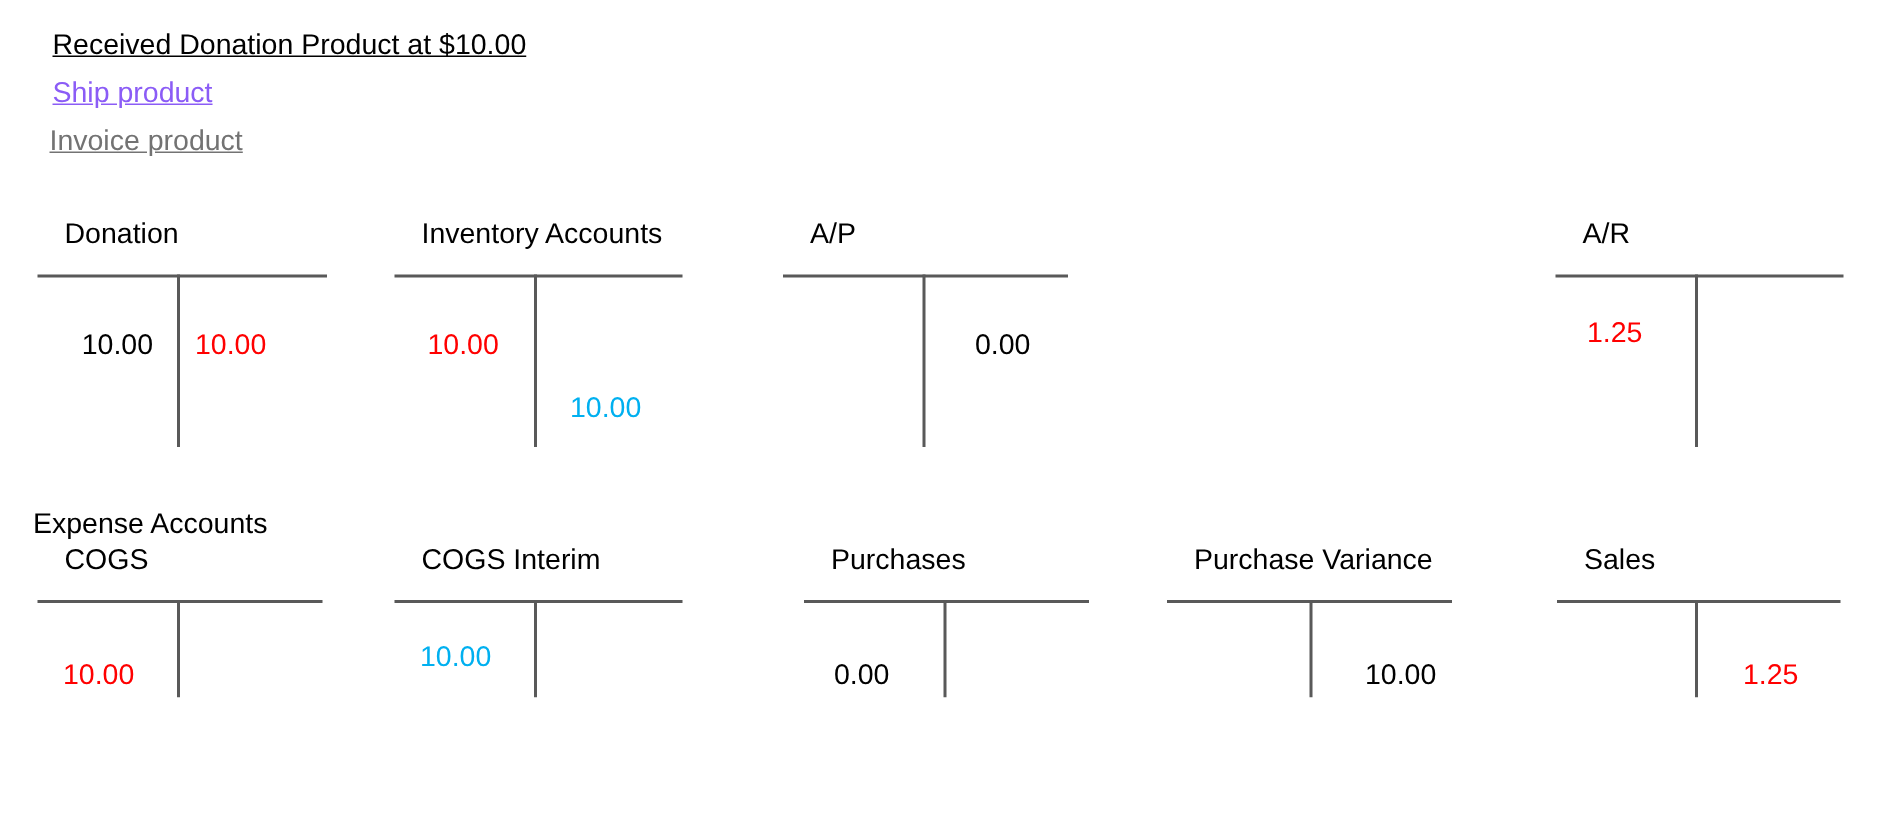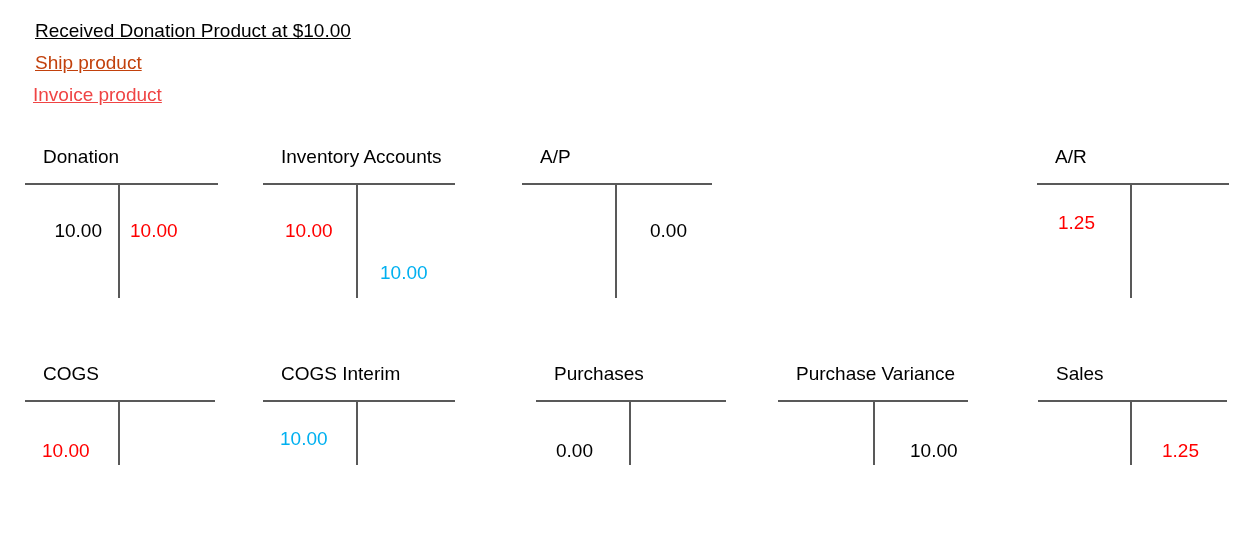--- a/index.html
+++ b/index.html
@@ -55,23 +55,24 @@
     font-size: 19px;
     white-space: nowrap;
   }
 </style>
 </head>
 <body>
 
 <div class="canvas">
 
   <div class="abs legend-title" style="left: 35px; top: 20px; color: rgb(0, 0, 0);">Received Donation Product at $10.00</div>
-  <div class="abs legend-item" style="left: 35px; top: 52px; color: #c2410c;">Ship product</div>
-  <div class="abs legend-item" style="left: 33px; top: 84px; color: #ef4444;">Invoice product</div>
+  <div class="abs legend-item" style="left: 35px; top: 52px; color: #8b5cf6;">Ship product</div>
+  <div class="abs legend-item" style="left: 33px; top: 84px; color: #737373;">Invoice product</div>
 
+  <div class="abs section-label" style="left:22px; top:339px;">Expense Accounts</div>
 
   <div class="tacc row1" style="left:25px; top:146px; width:193px; height:152px;">
     <div class="title">Donation</div>
     <div class="rule" style="background: rgb(89, 89, 89);"></div>
     <div class="stem" style="background: rgb(89, 89, 89);"></div>
     <span class="entry" style="left: 0px; top: 74px; width: 77px; text-align: right; color: rgb(0, 0, 0);">10.00</span>
     <span class="entry" style="left: 105px; top: 74px; color: rgb(255, 0, 0);">10.00</span>
   </div>
 
   <div class="tacc row1" style="left:263px; top:146px; width:192px; height:152px;">

